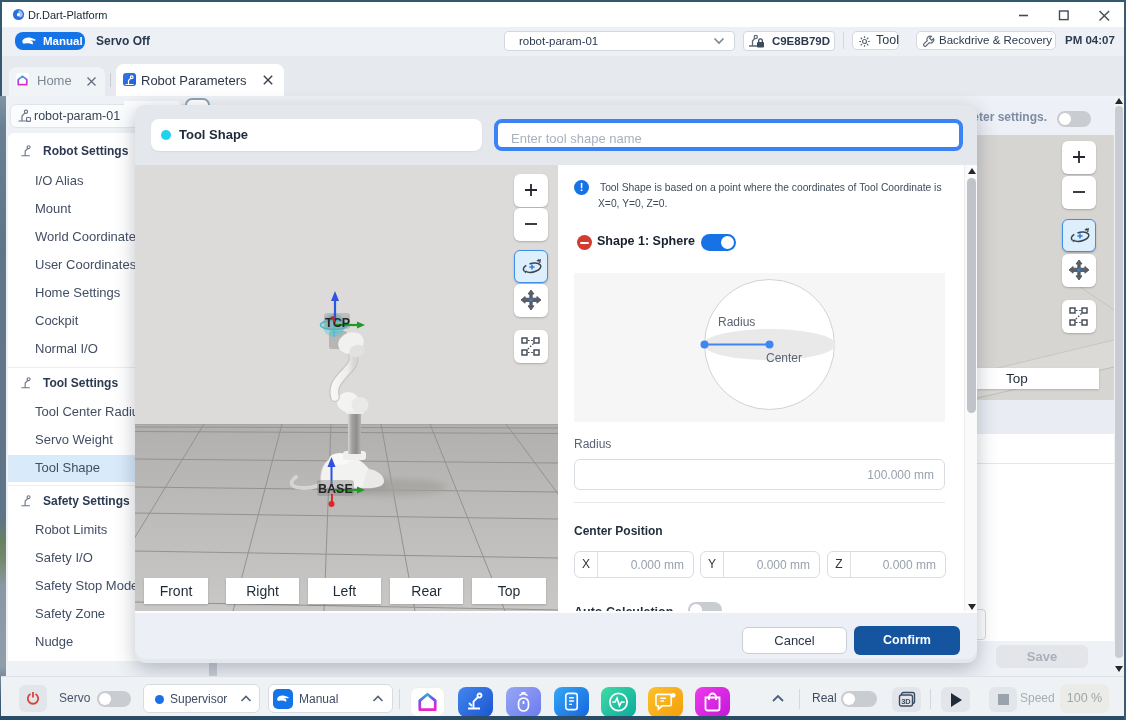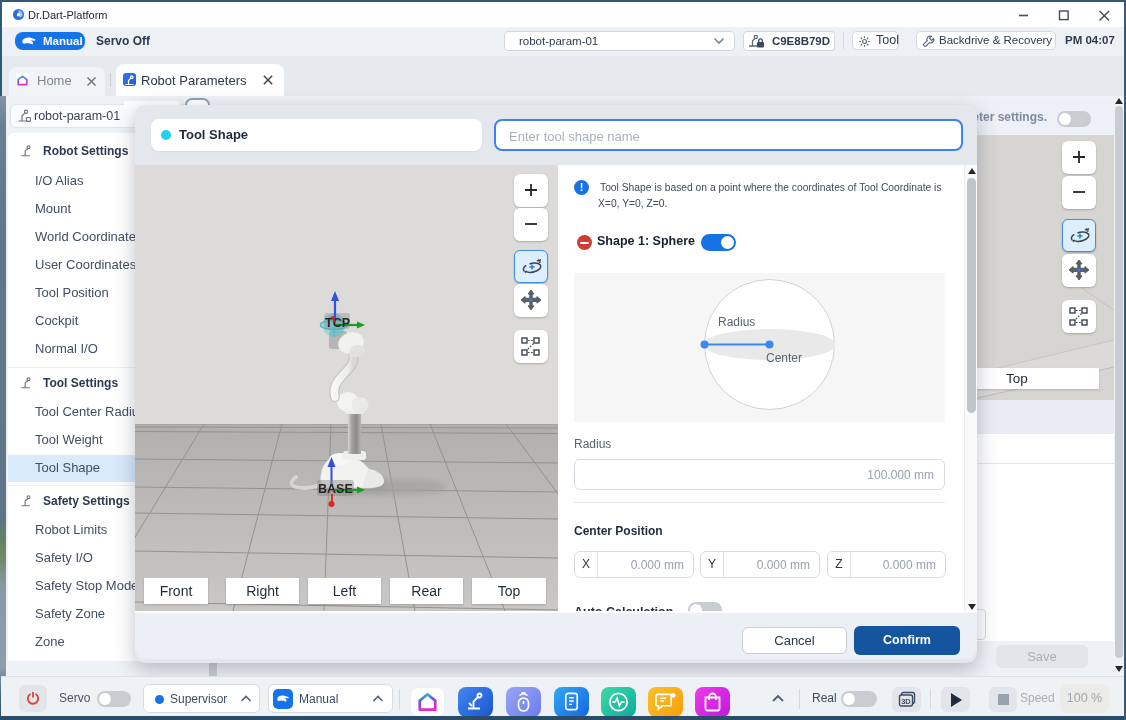--- a/index.html
+++ b/index.html
@@ -44,30 +44,30 @@
 #div-tab { left:185px; top:98px; width:25px; height:14px; background:#fff; border:2px solid #8aa2b5; border-radius:7px; }
 #div-strip { left:209px; top:662px; width:8px; height:14px; background:#c9cfd7; }
 
 #u-band { left:977px; top:100px; width:137px; height:35px; background:#edf0f6; overflow:hidden; }
 #u-band span { position:absolute; right:67px; top:10px; font-size:12px; font-weight:600; color:#7e8ca2; white-space:nowrap; }
 #u-vp { left:977px; top:135px; width:137px; height:265px; background:#d7d5d2; overflow:hidden; }
 #u-top-btn { left:977px; top:368px; width:122px; height:21px; background:#fff; box-shadow:0 1px 2px rgba(0,0,0,.18); font-size:13.5px; color:#1f2a38; text-align:center; line-height:21px; padding-right:42px; }
 #u-footer { left:977px; top:400px; width:137px; height:34px; background:#e9edf3; }
 #u-white { left:977px; top:434px; width:137px; height:207px; background:#fff; }
 #u-white-line { left:977px; top:463px; width:137px; height:1px; background:#e4e6ea; }
-#u-save { left:996px; top:645px; width:92px; height:23px; background:#e3e5e8; border-radius:6px; font-size:13px; font-weight:400; color:#a9b0bb; text-align:center; line-height:23px; }
+#u-save { left:996px; top:645px; width:92px; height:23px; background:#e3e5e8; border-radius:6px; font-size:13px; font-weight:700; color:#a9b0bb; text-align:center; line-height:23px; }
 
 #pg-sb { left:1114px; top:96px; width:10px; height:580px; background:#f1f2f4; }
 #pg-sb-thumb { left:1115px; top:106px; width:8px; height:552px; background:#c9ccd2; border-radius:4px; }
 
 #modal { left:135px; top:105px; width:842px; height:558px; background:#e4e7eb; border-radius:10px; box-shadow:0 6px 20px rgba(40,50,70,.30); }
 #m-card { position:absolute; left:16px; top:14px; width:331px; height:32px; background:#fff; border-radius:8px; box-shadow:0 1px 2px rgba(0,0,0,.06); }
 #m-card .dot { position:absolute; left:10px; top:11px; width:10px; height:10px; border-radius:50%; background:#1fd2ee; }
 #m-card span { position:absolute; left:28px; top:8px; font-size:13px; font-weight:700; color:#1f2a3a; }
-#m-input { position:absolute; left:359px; top:14px; width:469px; height:32px; background:#fff; border:2px solid #3b82f6; border-radius:8px; }
+#m-input { position:absolute; left:359px; top:14px; width:469px; height:32px; background:#fff; border:4px solid #3b82f6; border-radius:8px; }
 #m-input span { position:absolute; left:13px; top:8px; font-size:13px; color:#a8b1bd; }
 #m-vp { position:absolute; left:0; top:60px; width:423px; height:446px; overflow:hidden; }
 #m-rpanel { position:absolute; left:423px; top:60px; width:419px; height:448px; background:#fff; overflow:hidden; }
 #m-footer { position:absolute; left:0; top:508px; width:842px; height:46px; background:#eceff5; border-radius:0 0 10px 10px; }
 #btn-cancel { position:absolute; left:607px; top:14px; width:105px; height:27px; background:#fff; border:1px solid #c9cfd8; border-radius:6px; font-size:13px; color:#2b3648; text-align:center; line-height:25px; }
 #btn-confirm { position:absolute; left:719px; top:13px; width:106px; height:29px; background:#15549f; border-radius:6px; font-size:12.5px; font-weight:700; color:#fff; text-align:center; line-height:29px; }
 
 .vbtn { position:absolute; width:34px; height:33px; background:#fff; border-radius:6px; box-shadow:0 1px 2px rgba(0,0,0,.22); }
 .vbtn.sel { background:#ddeefc; border:1.5px solid #3f8fe8; }
 .viewname { position:absolute; top:413px; height:26px; background:#fff; box-shadow:0 1px 2px rgba(0,0,0,.18); font-size:14px; color:#1f2a38; text-align:center; line-height:26px; }
@@ -207,47 +207,47 @@
       <g fill="none" stroke="#6b7686" stroke-width="1.3">
         <path d="M1.5 12.5 h10 M6 12.5 V7 l3.5-3.5"></path>
         <circle cx="10" cy="2.5" r="1.7"></circle>
       </g>
     </svg>
   <div class="sb-hdr" style="top:11px">Robot Settings</div>
   <div class="sb-item" style="top:40px">I/O Alias</div>
   <div class="sb-item" style="top:68px">Mount</div>
   <div class="sb-item" style="top:96px">World Coordinates</div>
   <div class="sb-item" style="top:124px">User Coordinates</div>
-  <div class="sb-item" style="top:152px">Tool Position</div>
+  <div class="sb-item" style="top:152px">Home Settings</div>
   <div class="sb-item" style="top:180px">Cockpit</div>
   <div class="sb-item" style="top:208px">Normal I/O</div>
   <div class="sb-line" style="top:234px"></div>
   <svg class="abs" style="left:12px;top:244px" width="12" height="12" viewBox="0 0 14 14">
       <g fill="none" stroke="#6b7686" stroke-width="1.3">
         <path d="M1.5 12.5 h10 M6 12.5 V7 l3.5-3.5"></path>
         <circle cx="10" cy="2.5" r="1.7"></circle>
       </g>
     </svg>
   <div class="sb-hdr" style="top:243px">Tool Settings</div>
   <div class="sb-item" style="top:271px">Tool Center Radius</div>
-  <div class="sb-item" style="top:299px">Tool Weight</div>
+  <div class="sb-item" style="top:299px">Servo Weight</div>
   <div class="sb-item" style="top:327px">Tool Shape</div>
   <div class="sb-line" style="top:352px"></div>
   <svg class="abs" style="left:12px;top:362px" width="12" height="12" viewBox="0 0 14 14">
       <g fill="none" stroke="#6b7686" stroke-width="1.3">
         <path d="M1.5 12.5 h10 M6 12.5 V7 l3.5-3.5"></path>
         <circle cx="10" cy="2.5" r="1.7"></circle>
       </g>
     </svg>
   <div class="sb-hdr" style="top:361px">Safety Settings</div>
   <div class="sb-item" style="top:389px">Robot Limits</div>
   <div class="sb-item" style="top:417px">Safety I/O</div>
   <div class="sb-item" style="top:445px">Safety Stop Modes</div>
   <div class="sb-item" style="top:473px">Safety Zone</div>
-  <div class="sb-item" style="top:501px">Zone</div>
+  <div class="sb-item" style="top:501px">Nudge</div>
 </div>
 <div class="abs" style="left:124px;top:101px;width:57px;height:6px;background:#fdfdfe;border-radius:0 5px 0 0"></div>
 <div class="abs" id="div-tab"></div>
 <div class="abs" id="div-strip"></div>
 
 <div class="abs" id="u-band">
     <span>parameter settings.</span>
     <div class="toggle-off" style="left:80px;top:11px"></div>
   </div>
 <div class="abs" id="u-vp">

